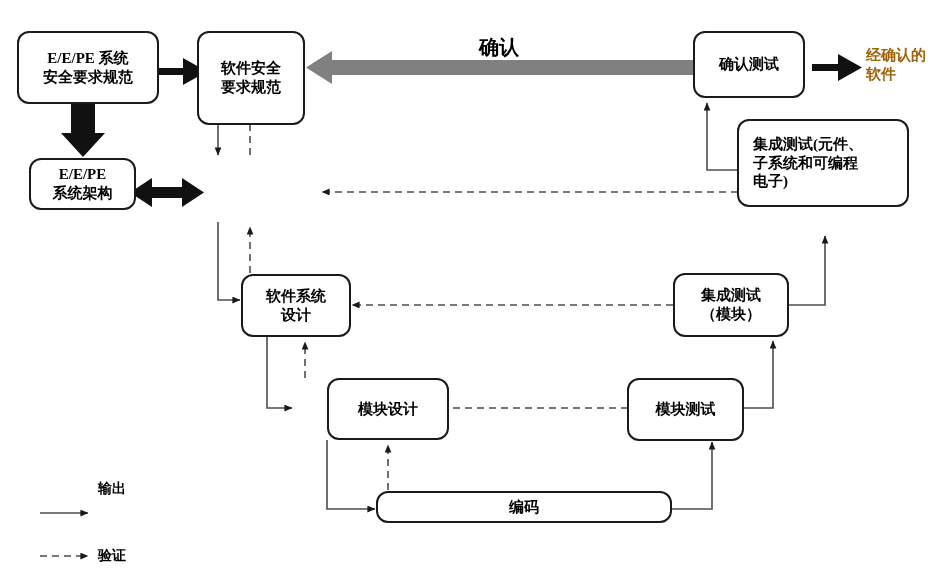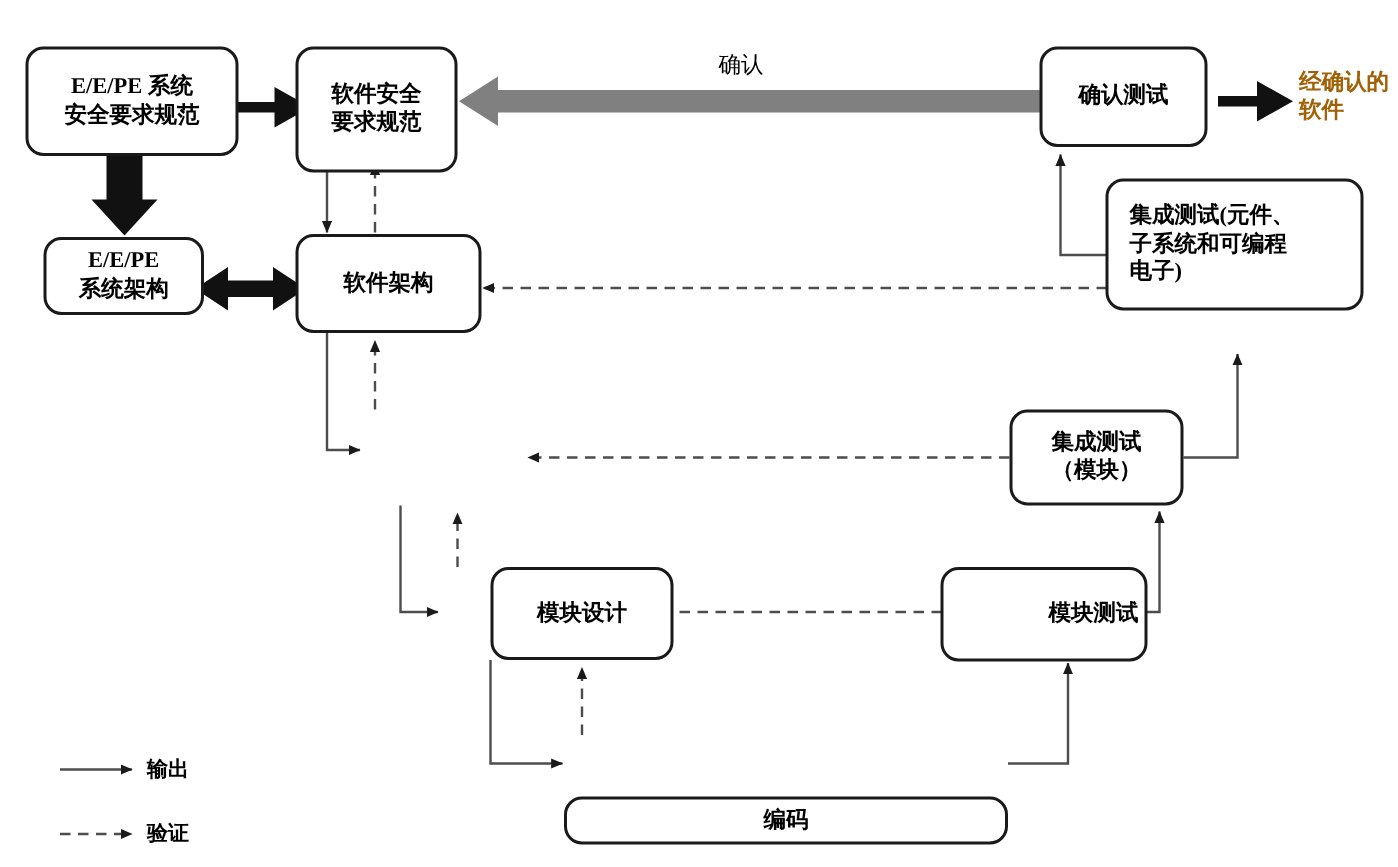--- a/index.html
+++ b/index.html
@@ -56,22 +56,22 @@
   .legend-text {
     position: absolute;
     color: #000000;
     font-weight: bold;
     font-size: 14px;
     z-index: 6;
   }
   .gray-label {
     position: absolute;
     color: #000000;
-    font-weight: normal;
-    font-size: 15px;
+    font-weight: bold;
+    font-size: 20px;
     z-index: 6;
   }
 </style>
 </head>
 <body>
 
 <div id="canvas">
 
   <svg id="wires" viewBox="0 0 932 578" xmlns="http://www.w3.org/2000/svg">
     <defs>
@@ -169,44 +169,45 @@
     <g>
       <path d="M40,556 L88,556" stroke="#4d4d4d" stroke-width="1.6" fill="none" stroke-dasharray="7,5" marker-end="url(#mk-dash)"></path>
     </g>
   </svg>
 
   <div class="node" style="left:17px; top:31px; width:142px; height:73px;">
     <span class="lbl">E/E/PE 系统
 安全要求规范</span>
   </div>
 
-  <div class="node" style="left:197px; top:31px; width:108px; height:84px;">
+  <div class="node" style="left:197px; top:31px; width:108px; height:94px;">
     <span class="lbl">软件安全
 要求规范</span>
   </div>
 
   <div class="node" style="left:29px; top:158px; width:107px; height:52px;">
     <span class="lbl">E/E/PE
 系统架构</span>
   </div>
 
-  <div class="node" style="left:197px; top:156px; width:124px; height:66px;">
-    <span class="lbl">软件架构</span>
-  </div>
-
+
+  <div class="node" style="left:241px; top:274px; width:110px; height:63px;">
+    <span class="lbl">软件系统
+设计</span>
+  </div>
 
   <div class="node" style="left:293px; top:378px; width:122px; height:62px;margin-left:34px;">
     <span class="lbl">模块设计</span>
   </div>
 
-  <div class="node" style="left:376px; top:491px; width:296px; height:32px;margin-top:40px;">
+  <div class="node" style="left:376px; top:491px; width:296px; height:32px;">
     <span class="lbl">编码</span>
   </div>
 
-  <div class="node" style="left:627px; top:378px; width:138px; height:63px;justify-content:flex-end;">
+  <div class="node" style="left:627px; top:378px; width:117px; height:63px;">
     <span class="lbl">模块测试</span>
   </div>
 
   <div class="node" style="left:673px; top:273px; width:116px; height:64px;">
     <span class="lbl">集成测试
 （模块）</span>
   </div>
 
   <div class="node" style="left:737px; top:119px; width:172px; height:88px; justify-content:flex-start; padding-left:14px; text-align:left;">
     <span class="lbl">集成测试(元件、
@@ -216,17 +217,17 @@
 
   <div class="node" style="left:693px; top:31px; width:112px; height:67px;">
     <span class="lbl">确认测试</span>
   </div>
 
   <div class="gray-label" style="left:479px; top:34px;">确认</div>
 
   <div class="freetext" style="left:866px; top:46px;">经确认的
 软件</div>
 
-  <div class="legend-text" style="left:98px; top:504px;">输出</div>
+  <div class="legend-text" style="left:98px; top:480px;">输出</div>
 
   <div class="legend-text" style="left:98px; top:547px;">验证</div>
 
 </div>
 
 </body></html>

